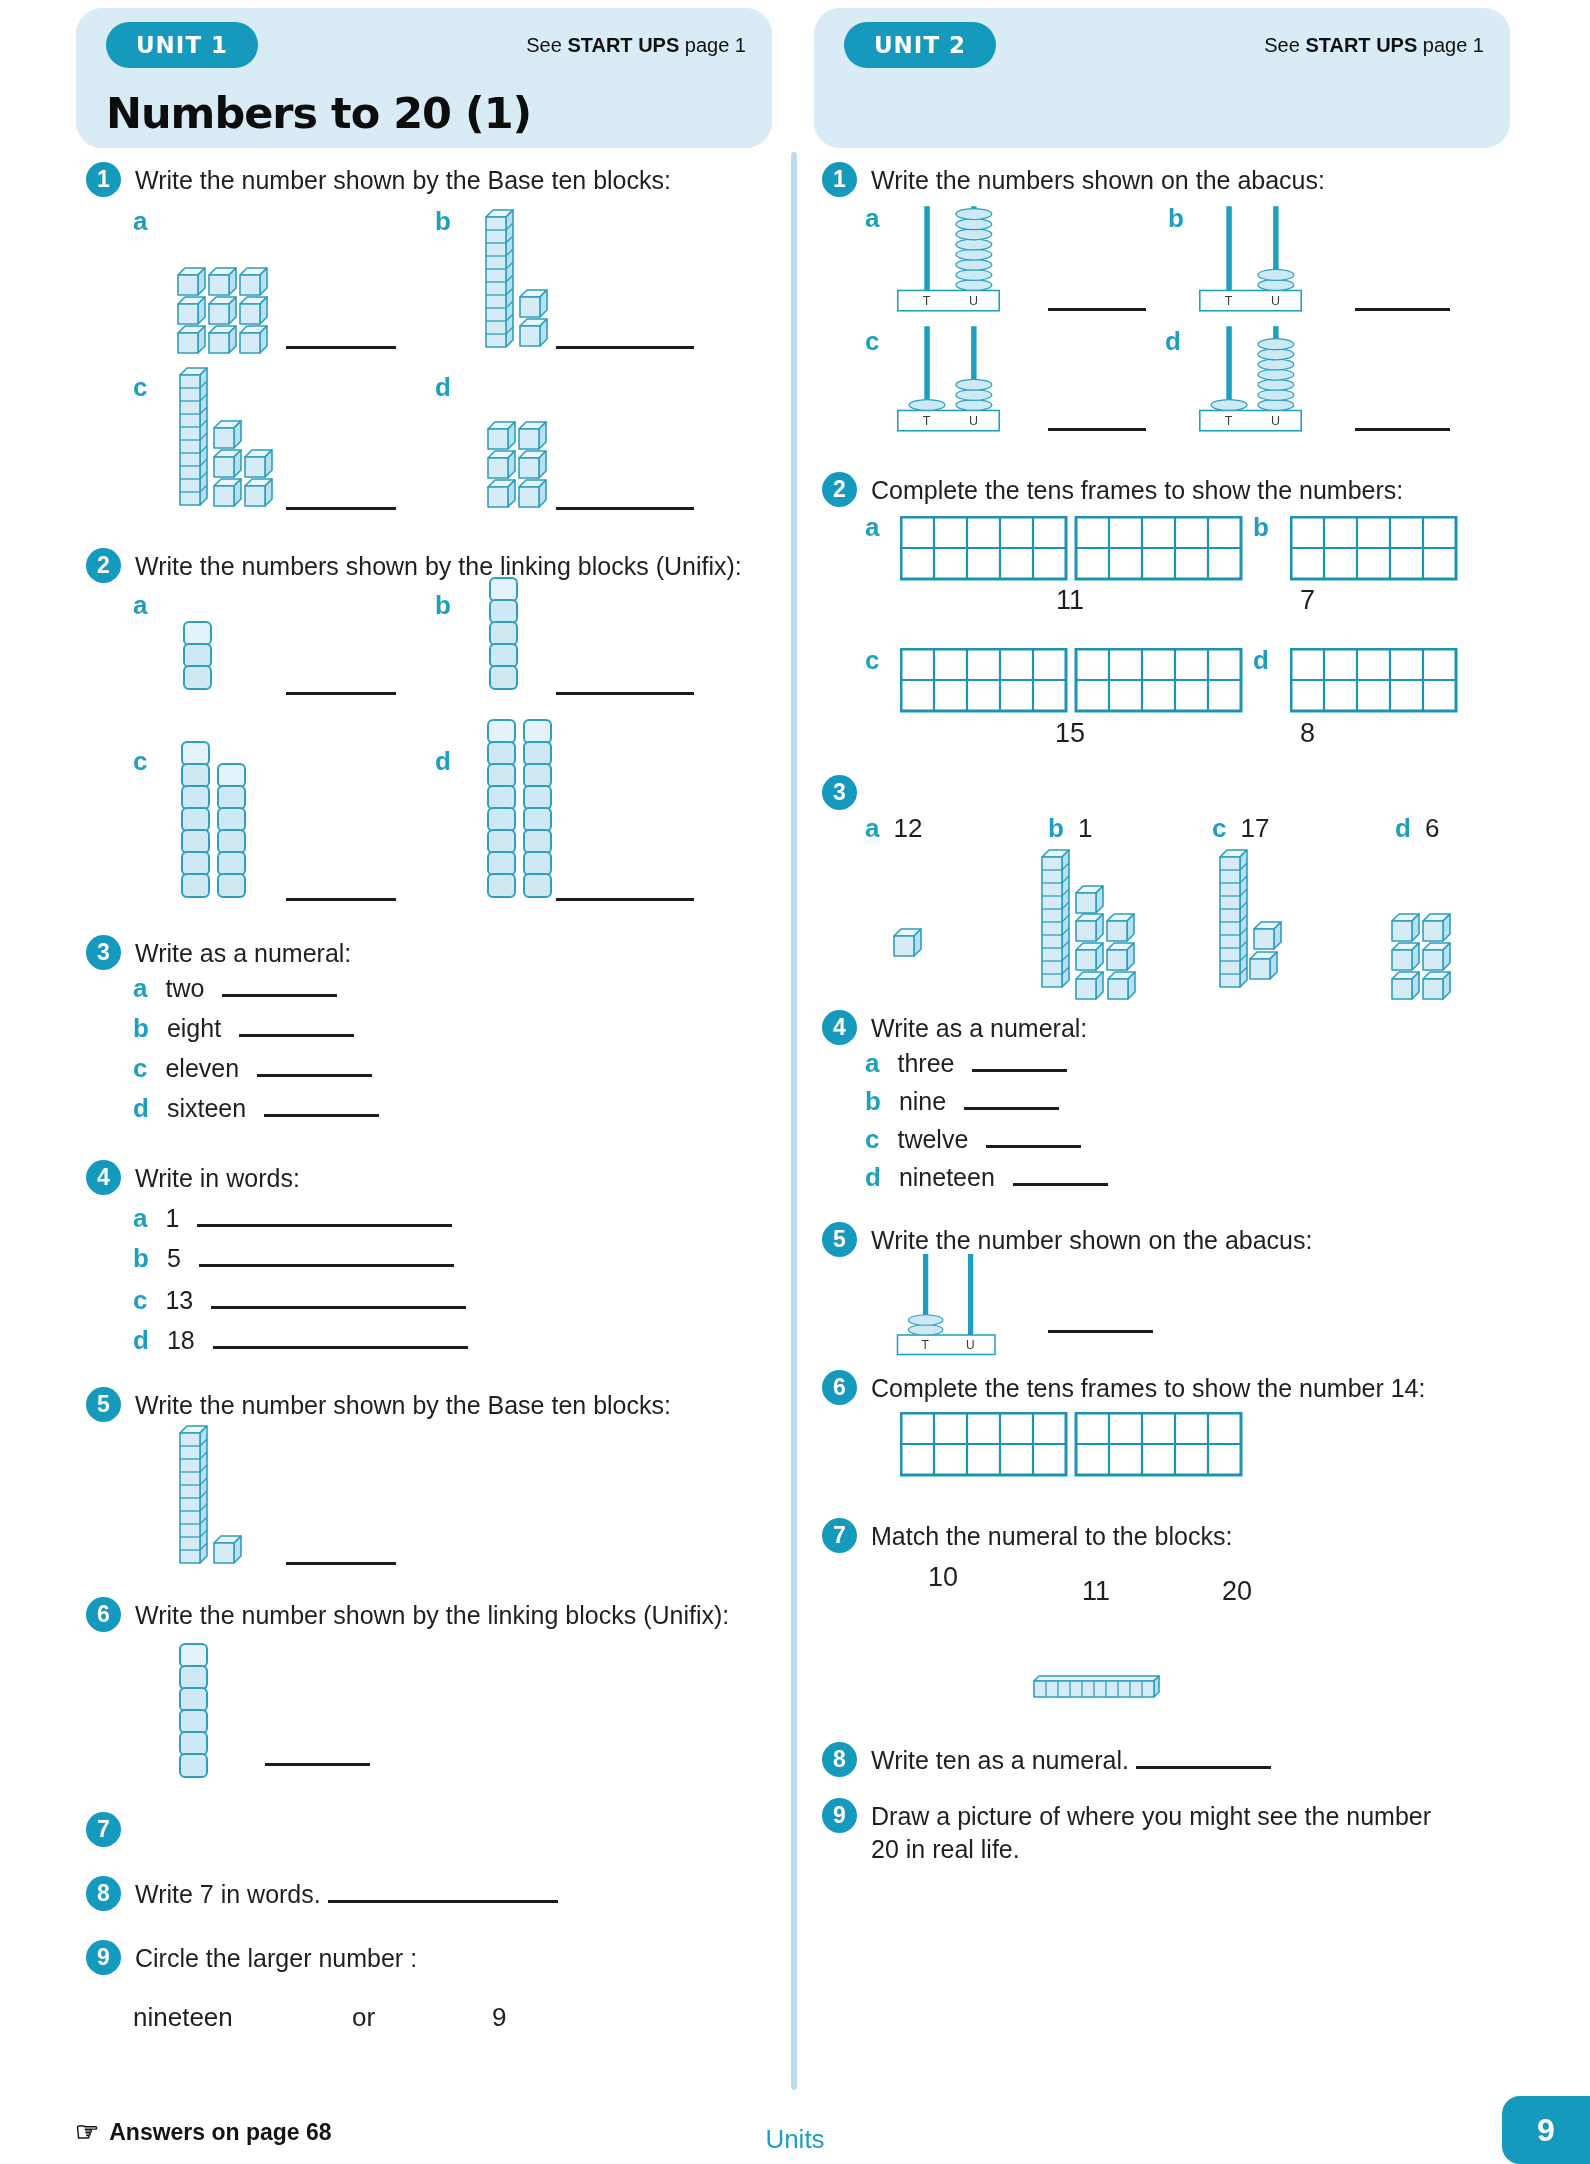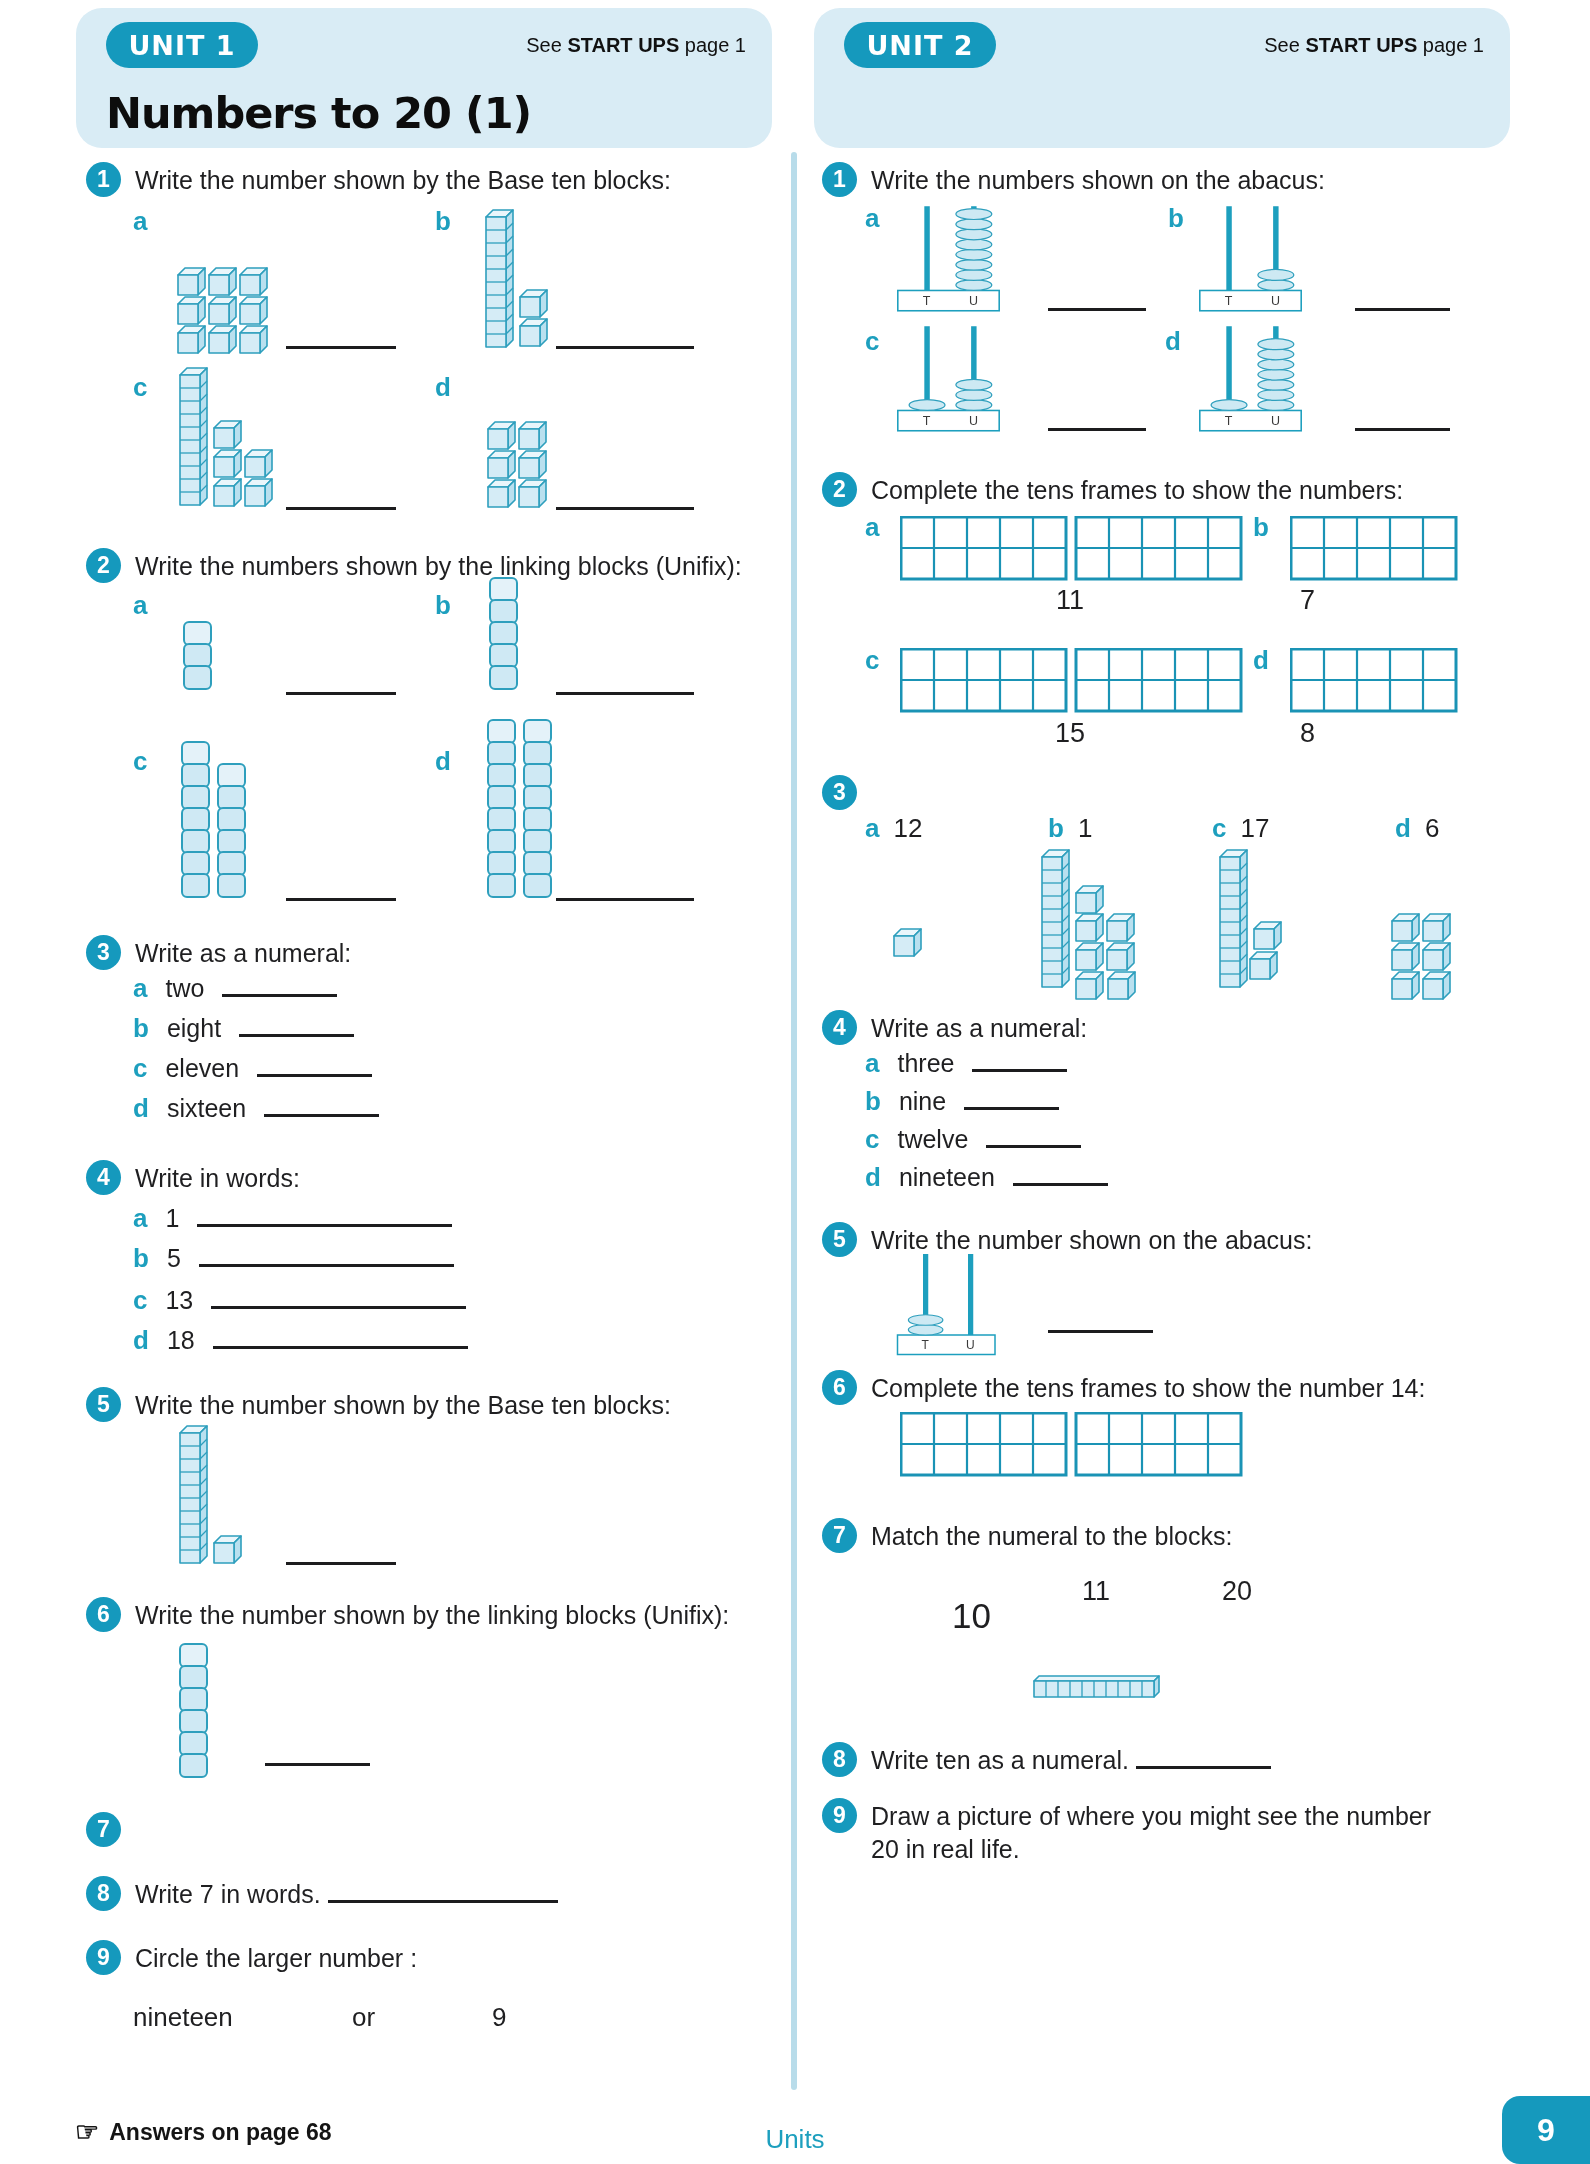--- a/index.html
+++ b/index.html
@@ -2,21 +2,21 @@
 <html><head>
 <meta charset="utf-8">
 <style>
   html,body{margin:0;padding:0;background:#fff;}
   .page{position:relative;width:1590px;height:2164px;background:#ffffff;
         font-family:"Liberation Sans",sans-serif;color:#1f1f21;overflow:hidden;}
   .abs{position:absolute;}
   
   .hdrbox{position:absolute;height:140px;background:#d9ecf5;border-radius:26px;}
   .pill{position:absolute;left:30px;top:14px;width:152px;height:46px;border-radius:23px;
-        background:#1599bd;color:#fff;font-weight:bold;font-size:27px;
+        background:#1599bd;color:#fff;font-weight:bold;font-size:23px;
         display:flex;align-items:center;justify-content:center;
         font-family:"DejaVu Sans",sans-serif;letter-spacing:1px;}
   .see{position:absolute;top:26px;right:26px;font-size:20px;color:#111;}
   .unittitle{position:absolute;left:30px;top:80px;font-size:43px;font-weight:800;color:#0d0d0d;
         font-family:"DejaVu Sans",sans-serif;letter-spacing:-1px;}
   .divider{position:absolute;left:791px;top:152px;width:6px;height:1938px;background:#b8dcea;border-radius:3px;}
   
   .q{position:absolute;display:flex;gap:14px;align-items:flex-start;}
   .qcircle{flex:0 0 35px;width:35px;height:35px;border-radius:50%;background:#1599bd;color:#fff;
         font-weight:bold;font-size:23px;display:flex;align-items:center;justify-content:center;}
@@ -723,21 +723,21 @@
         <line class="fline" x1="275" y1="1" x2="275" y2="63"></line>
         <line class="fline" x1="308" y1="1" x2="308" y2="63"></line>
         <line class="fline" x1="176" y1="32" x2="341" y2="32"></line>
       </svg>
     </div>
 
   <div class="q" style="left:822px;top:1518px;width:640px;">
     <div class="qcircle">7</div>
     <div class="qtext"><span>Match the </span><b>numeral</b><span> to the </span><b>blocks</b><span>:</span></div>
   </div>
-  <span class="numval abs" style="left:928px;top:1596px;font-size:35px;margin-left:24px;">10</span>
+  <span class="numval abs" style="left:928px;top:1562px;font-size:27px;">10</span>
   <span class="numval abs" style="left:1082px;top:1576px;font-size:27px;">11</span>
   <span class="numval abs" style="left:1222px;top:1576px;font-size:27px;">20</span>
   <div class="g" style="left:1032px;top:1674px;">
       <svg width="130" height="26" viewBox="0 0 130 26">
         <polygon class="ctop" points="2,7 7,2 127,2 122,7"></polygon>
         <polygon class="cside" points="122,7 127,2 127,18 122,23"></polygon>
         <rect class="cfront" x="2" y="7" width="120" height="16"></rect>
         <line class="cline" x1="14" y1="7" x2="14" y2="23"></line>
         <line class="cline" x1="26" y1="7" x2="26" y2="23"></line>
         <line class="cline" x1="38" y1="7" x2="38" y2="23"></line>

